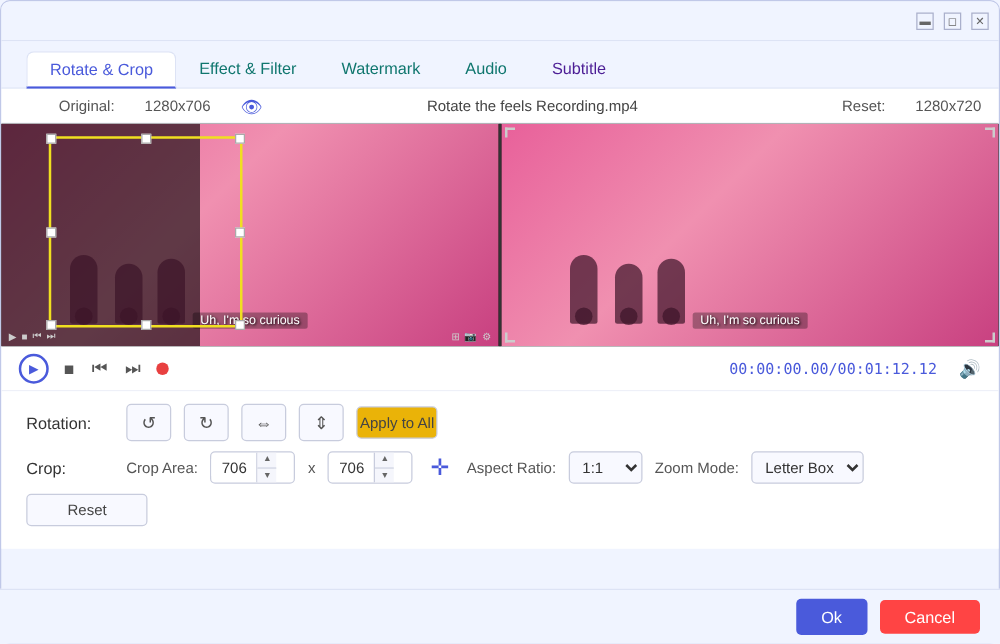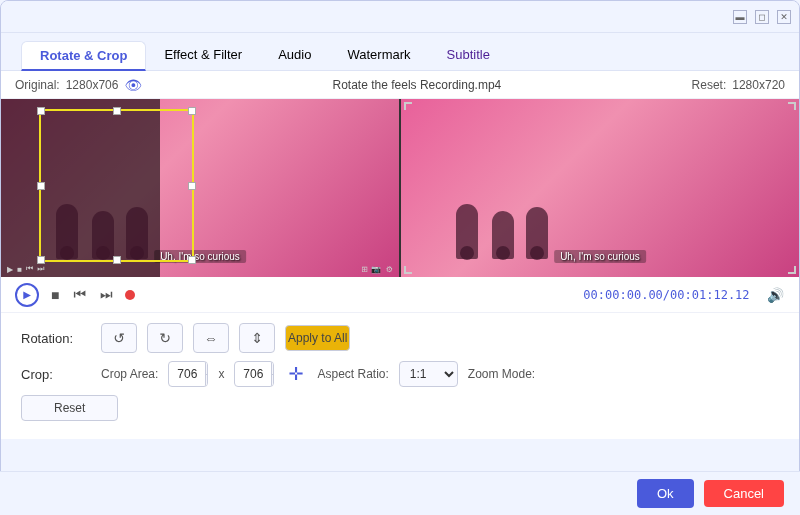--- a/index.html
+++ b/index.html
@@ -47,29 +47,29 @@
       display: flex;
       align-items: flex-end;
       background: #f0f4ff;
       padding: 0 20px;
       border-bottom: 1px solid #dde3f5;
       height: 38px;
     }
     .tab {
       padding: 6px 18px;
       font-size: 13px;
-      color: #000000;
+      color: #0f766e;
       cursor: pointer;
       border-bottom: 2px solid transparent;
       white-space: nowrap;
     }
     .tab.active {
       color: #4a5adb;
       border-bottom: 2px solid #4a5adb;
-      font-weight: 700;
+      font-weight: 400;
       background: #fff;
       border-radius: 6px 6px 0 0;
       border-top: 1px solid #dde3f5;
       border-left: 1px solid #dde3f5;
       border-right: 1px solid #dde3f5;
       margin-bottom: -1px;
     }
     .tab.disabled {
       color: #4c1d95;
       cursor: default;
@@ -81,23 +81,24 @@
       align-items: center;
       justify-content: space-between;
       padding: 4px 14px;
       background: #fff;
       border-bottom: 1px solid #eef0f8;
       height: 28px;
     }
     .info-left, .info-right {
       display: flex;
       align-items: center;
-      gap: 6px;
-      font-size: 12px;
-      color: #555;
+      gap: 24px;
+      font-size: 12px;
+      color: #555;
+      margin-left: 32px;
     }
     .info-center {
       font-size: 12px;
       color: #444;
     }
     .eye-icon {
       color: #4a5adb;
       font-size: 14px;
     }
 
@@ -261,21 +262,21 @@
       background: #eab308;
       cursor: pointer;
       font-size: 12px;
       color: #444;
     }
     .crop-area-label {
       font-size: 12px;
       color: #555;
     }
     .spinbox {
-      width: 40px; height: 26px;
+      width: 68px; height: 26px;
       border: 1px solid #c8ccdd;
       border-radius: 4px;
       display: flex;
       align-items: center;
       overflow: hidden;
     }
     .spinbox input {
       width: 36px;
       border: none;
       outline: none;
@@ -419,22 +420,22 @@
   <div class="title-bar-controls">
     <div class="title-btn">▬</div>
     <div class="title-btn">◻</div>
     <div class="title-btn">✕</div>
   </div>
 </div>
 
 <div class="tabs-bar">
   <div class="tab active">Rotate &amp; Crop</div>
   <div class="tab">Effect &amp; Filter</div>
+  <div class="tab">Watermark</div>
   <div class="tab">Audio</div>
-  <div class="tab">Watermark</div>
   <div class="tab disabled">Subtitle</div>
 </div>
 
 <div class="info-bar">
   <div class="info-left">
     <span>Original:</span>
     <span>1280x706</span>
     <span class="eye-icon">👁</span>
   </div>
   <div class="info-center">Rotate the feels Recording.mp4</div>
@@ -564,20 +565,25 @@
     <span class="move-icon">✛</span>
     <span class="aspect-label">Aspect Ratio:</span>
     <select class="select-box">
       <option>1:1</option>
       <option>Free</option>
       <option>16:9</option>
       <option>4:3</option>
       <option>9:16</option>
     </select>
     <span class="zoom-label">Zoom Mode:</span>
+    <select class="select-box" style="width:90px;">
+      <option>Letter Box</option>
+      <option>Pan &amp; Scan</option>
+      <option>Full</option>
+    </select>
   </div>
 
   <div class="control-row">
     <button class="reset-btn">Reset</button>
   </div>
 </div>
 
 <div class="bottom-bar">
   <button class="ok-btn">Ok</button>
   <button class="cancel-btn">Cancel</button>

